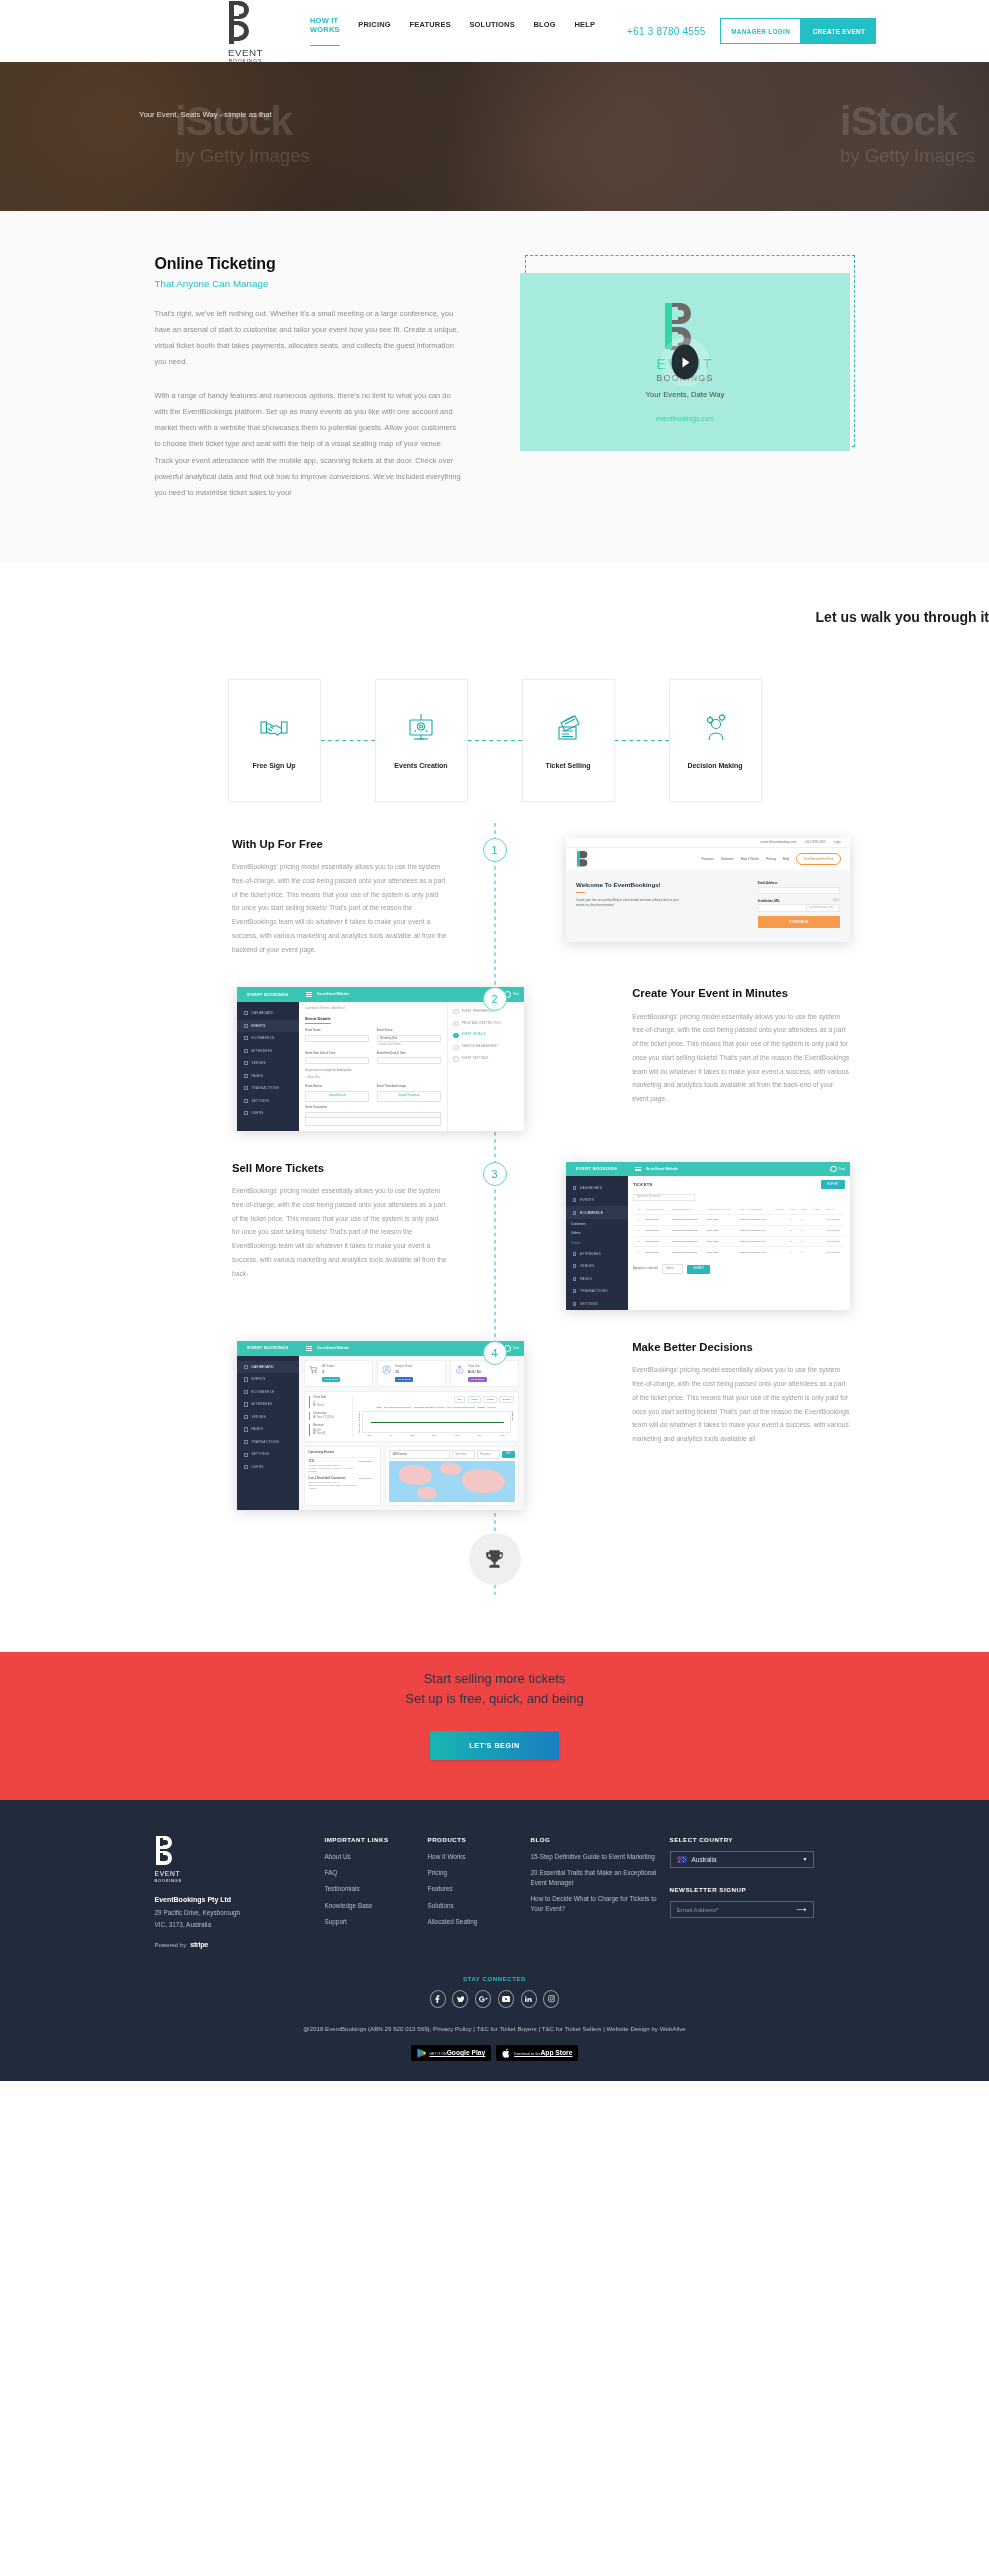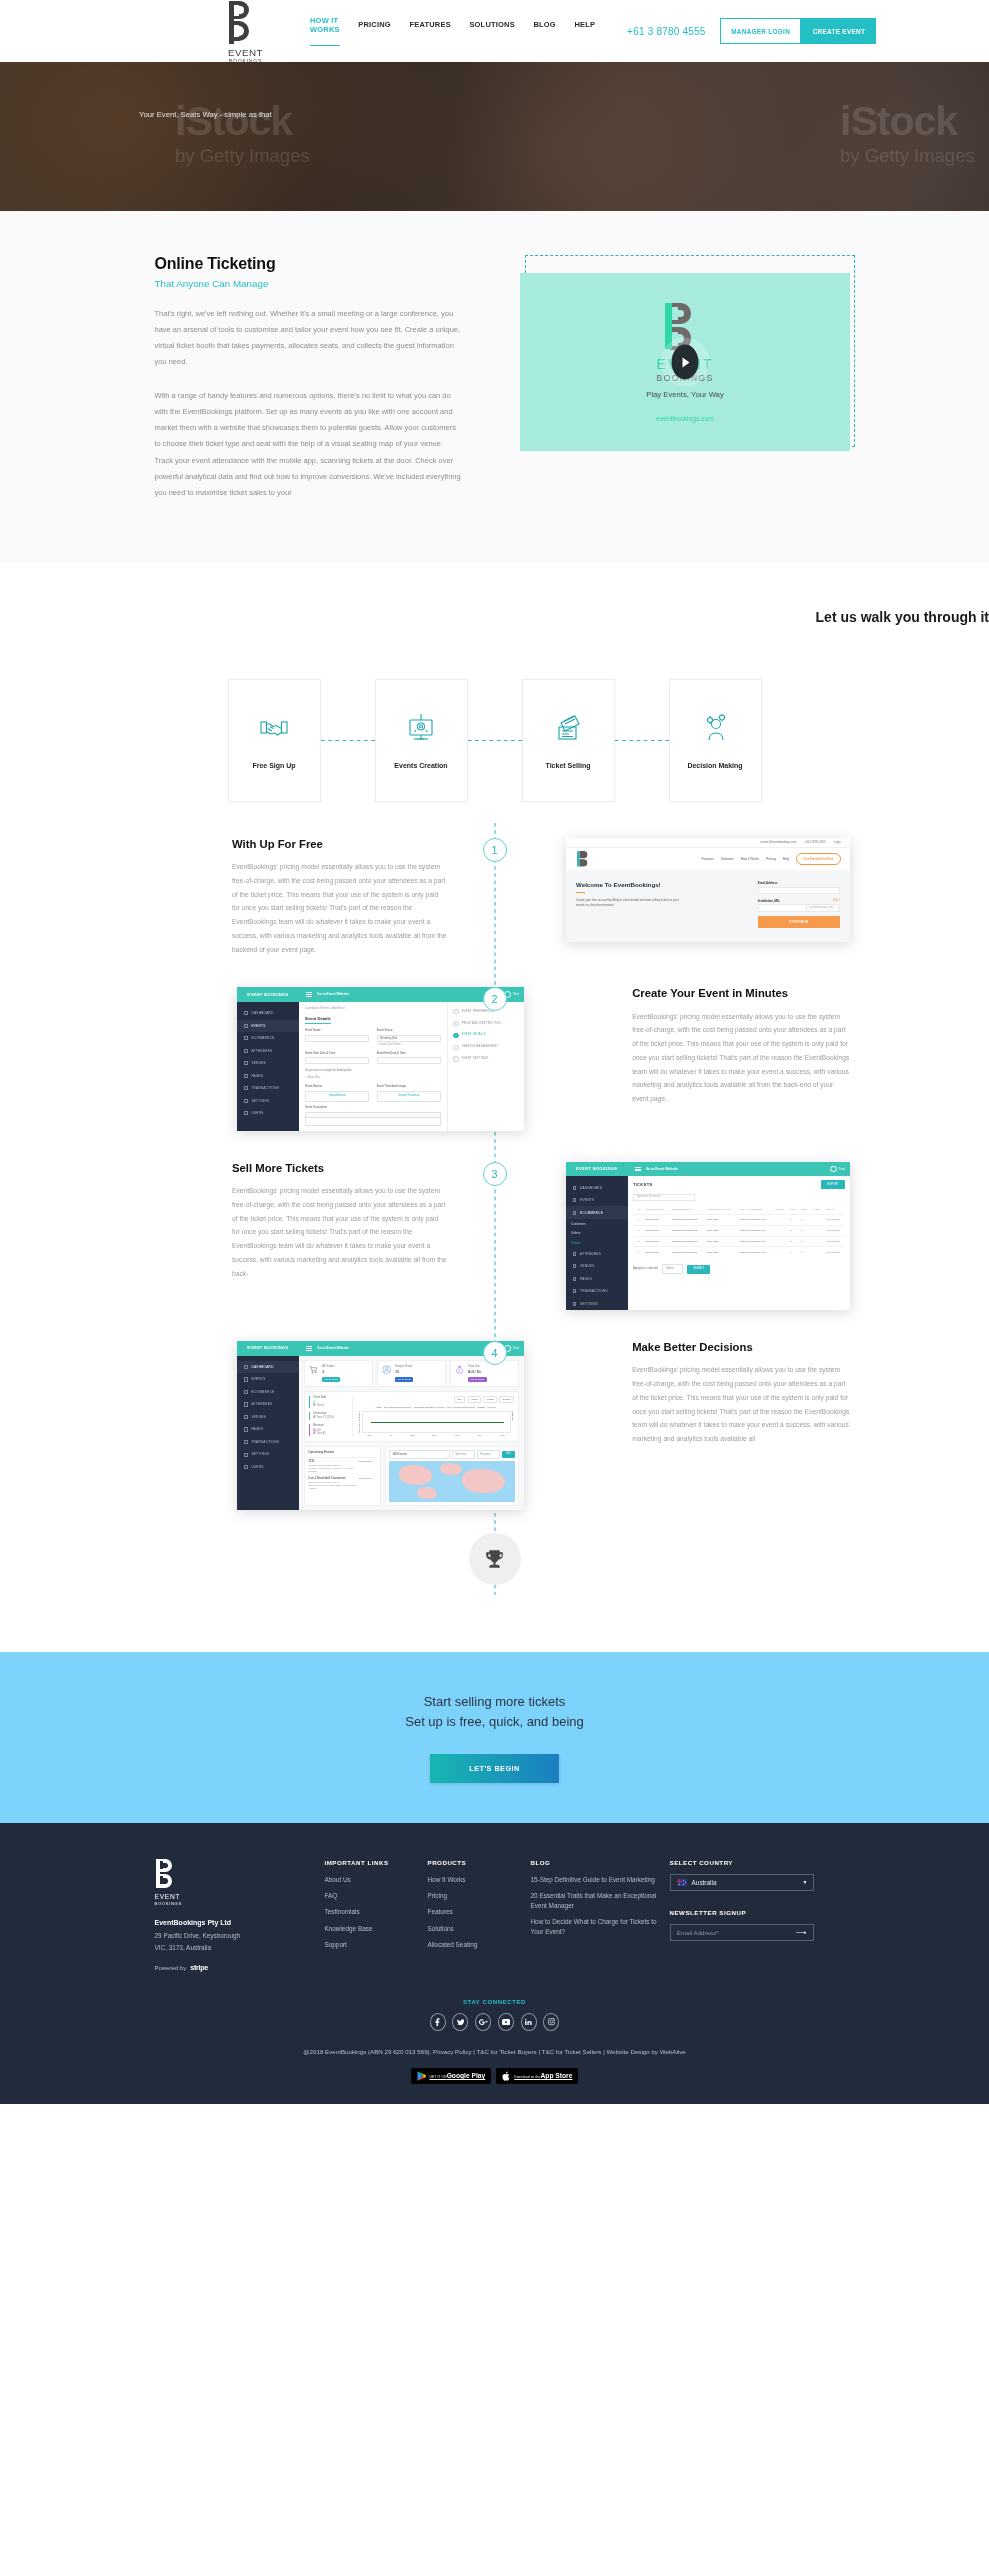--- a/index.html
+++ b/index.html
@@ -165,21 +165,21 @@
   .sp-r { width:82px;}
   .sp-r label { font-size:2.9px; font-weight:700; color:#333; display:block; margin-bottom:1.5px;}
   .sp-r .inp { height:7.7px; background:#fff; border:0.5px solid #e7e9ec; margin-bottom:4.1px;}
   .sp-r .inprow { display:flex; margin-bottom:4.6px;}
   .sp-r .inprow .a { flex:1; height:7.7px; background:#fff; border:0.5px solid #e7e9ec;}
   .sp-r .inprow .b { width:33px; height:7.7px; background:#fbfbfb; border:0.5px solid #e7e9ec; border-left:none; font-size:2.7px; color:#b3b8bd; display:flex; align-items:center; padding-left:2.1px;}
   .sp-r .cont { background:#f79a4c; color:#fff; text-align:center; font-size:3.3px; font-weight:700; padding:3.6px 0; letter-spacing:0.3px;}
   .sp-help { float:right; font-size:2.6px; color:#f6963f;}
 
   
-  .sec-cta { background:#7dd3fc; padding:40px 0 40px; text-align:center;}
+  .sec-cta { background:#ef4444; padding:17px 0 40px; text-align:center;}
   .sec-cta h2 { font-size:13px; font-weight:400; color:#2b3442; line-height:1.48;}
   .cta-form { display:flex; justify-content:center; gap:31px; margin-top:24px;}
   .cta-in { width:237px; height:27px; background:#fff; border:0.5px solid #e4e8ec; font-size:7.2px; color:#b5bcc3; padding:0 13.4px; font-family:inherit;}
   .cta-split { display:flex; width:237px; }
   .cta-split .ein { flex:1; height:27px; background:#fff; border:0.5px solid #e4e8ec; font-size:7.2px; color:#b5bcc3; padding:0 13.4px; font-family:inherit;}
   .cta-split .suffix { width:89px; height:27px; background:#fff; border:0.5px solid #e4e8ec; border-left:0.5px solid #eceff2; display:flex; align-items:center; justify-content:center; font-size:7px; color:#6d767e;}
   .cta-btn { margin-top:23px; background:linear-gradient(90deg,#18b6b0,#1a7fc1); color:#fff; border:none; font-family:inherit; font-size:7.2px; font-weight:700; letter-spacing:0.5px; padding:9.8px 0; width:129px; box-shadow:0 1.5px 3.6px rgba(0,0,0,.12);}
 
   
   footer { background:#222b3c; padding:36px 0 19.6px; color:#c9ced8;}
@@ -275,36 +275,36 @@
     <div class="hero-content">
       <p>Your Event, Seats Way - simple as that</p>
     </div>
   </div>
 
   <div class="sec-ticketing">
     <div class="container tick-grid">
       <div class="tick-left">
         <h2>Online Ticketing</h2>
         <h3>That Anyone Can Manage</h3>
-        <p>That's right, we've left nothing out. Whether it's a small meeting or a large conference, you have an arsenal of tools to customise and tailor your event how you see fit. Create a unique, virtual ticket booth that takes payments, allocates seats, and collects the guest information you need.</p>
+        <p>That's right, we've left nothing out. Whether it's a small meeting or a large conference, you have an arsenal of start to customise and tailor your event how you see fit. Create a unique, virtual ticket booth that takes payments, allocates seats, and collects the guest information you need.</p>
         <p>With a range of handy features and numerous options, there's no limit to what you can do with the EventBookings platform. Set up as many events as you like with one account and market them with a website that showcases them to potential guests. Allow your customers to choose their ticket type and seat with the help of a visual seating map of your venue. Track your event attendance with the mobile app, scanning tickets at the door. Check over powerful analytical data and find out how to improve conversions. We've included everything you need to maximise ticket sales to your</p>
       </div>
       <div class="tick-right">
         <div class="dashbox"></div>
         <div class="videobox">
           <div class="vb-logo">
             <div class="b1"></div>
               <div class="b2"></div>
             <div class="vb-e-cover"></div>
               <div class="vb-e-cover2"></div>
             <div class="e"></div>
           </div>
           <div class="vb-word1">EVENT</div>
           <div class="vb-word2">BOOKINGS</div>
-          <div class="vb-tag">Play Events, Your Way</div>
+          <div class="vb-tag">Your Events, Date Way</div>
           <div class="vb-url">eventbookings.com</div>
           <div class="play-halo"></div>
           <div class="play"></div>
         </div>
       </div>
     </div>
   </div>
 
   <div class="sec-walk">
     <div class="walk-title">Let us walk you through it</div>

